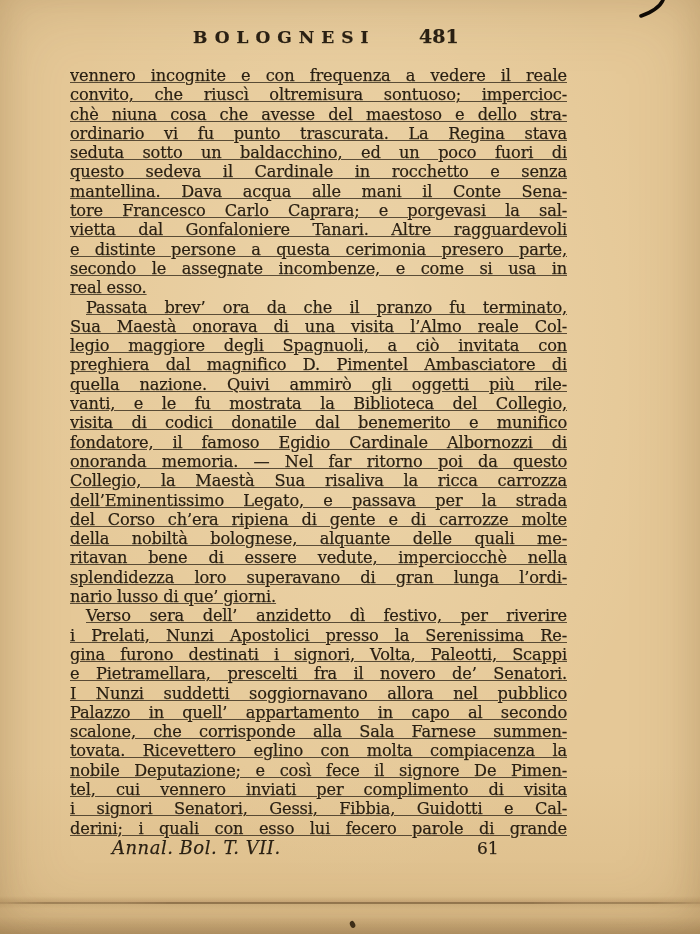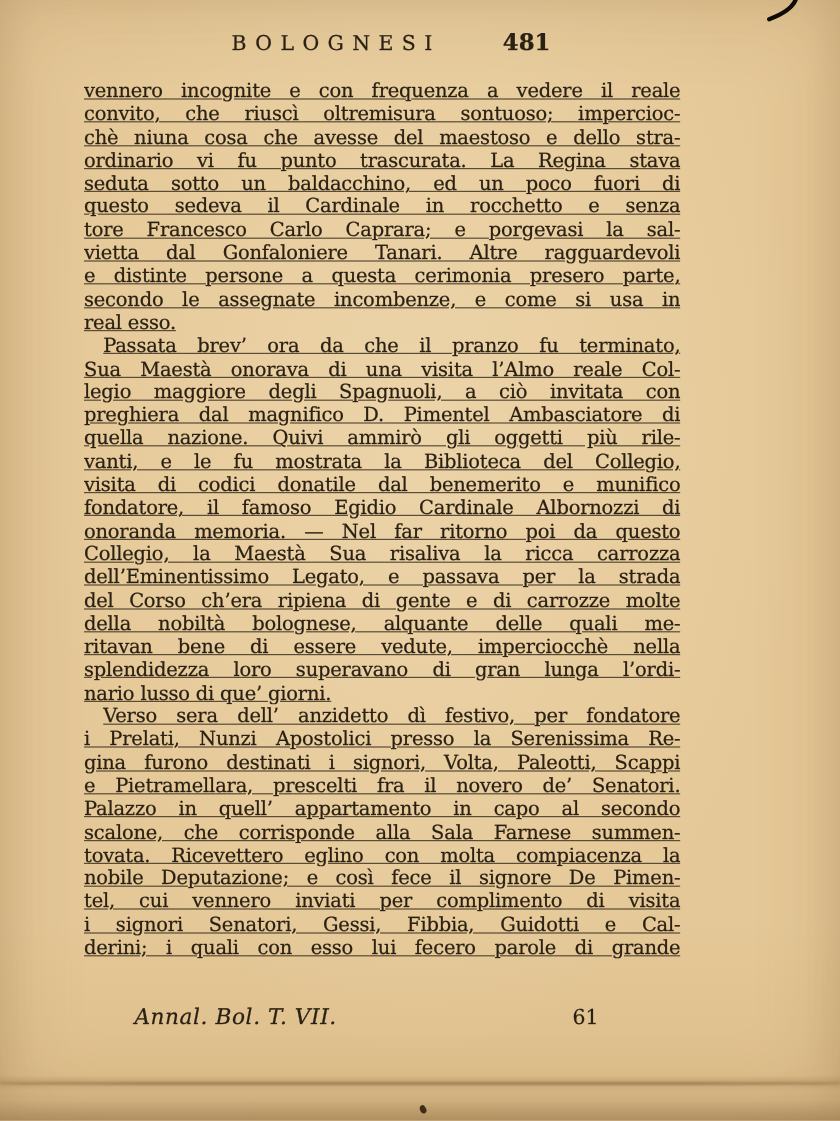--- a/index.html
+++ b/index.html
@@ -22,21 +22,21 @@
     background-color: var(--paper, #e5c897);
     box-shadow: inset 0 0 70px rgba(115,78,32,0.22), inset 0 -14px 30px rgba(100,65,25,0.12);
     color: var(--ink, #2a2013);
     -webkit-text-stroke: 0.25px rgba(42,32,19,0.75);
   }
   .running-title {
     position: absolute;
     left: 193px;
     top: 27px;
     font-size: 17px;
-    font-weight: normal;
+    font-weight: bold;
     letter-spacing: 7px;
     white-space: nowrap;
     text-align: right;
   }
   .page-number {
     position: absolute;
     left: 419px;
     top: 25px;
     font-size: 19px;
     font-weight: bold;
@@ -134,20 +134,21 @@
     <span class="page-number">481</span>
   </div>
 
   <div class="body-text">
       <div class="line">vennero incognite e con frequenza a vedere il reale</div>
       <div class="line">convito, che riuscì oltremisura sontuoso; impercioc-</div>
       <div class="line">chè niuna cosa che avesse del maestoso e dello stra-</div>
       <div class="line">ordinario vi fu punto trascurata. La Regina stava</div>
       <div class="line">seduta sotto un baldacchino, ed un poco fuori di</div>
       <div class="line">questo sedeva il Cardinale in rocchetto e senza</div>
+      <div class="line">mantellina. Dava acqua alle mani il Conte Sena-</div>
       <div class="line">tore Francesco Carlo Caprara; e porgevasi la sal-</div>
       <div class="line">vietta dal Gonfaloniere Tanari. Altre ragguardevoli</div>
       <div class="line">e distinte persone a questa cerimonia presero parte,</div>
       <div class="line">secondo le assegnate incombenze, e come si usa in</div>
       <div class="line para-end">real esso.</div>
       <div class="line indent">Passata brev’ ora da che il pranzo fu terminato,</div>
       <div class="line">Sua Maestà onorava di una visita l’Almo reale Col-</div>
       <div class="line">legio maggiore degli Spagnuoli, a ciò invitata con</div>
       <div class="line">preghiera dal magnifico D. Pimentel Ambasciatore di</div>
       <div class="line">quella nazione. Quivi ammirò gli oggetti più rile-</div>
@@ -155,24 +156,25 @@
       <div class="line">visita di codici donatile dal benemerito e munifico</div>
       <div class="line">fondatore, il famoso Egidio Cardinale Albornozzi di</div>
       <div class="line">onoranda memoria. — Nel far ritorno poi da questo</div>
       <div class="line">Collegio, la Maestà Sua risaliva la ricca carrozza</div>
       <div class="line">dell’Eminentissimo Legato, e passava per la strada</div>
       <div class="line">del Corso ch’era ripiena di gente e di carrozze molte</div>
       <div class="line">della nobiltà bolognese, alquante delle quali me-</div>
       <div class="line">ritavan bene di essere vedute, imperciocchè nella</div>
       <div class="line">splendidezza loro superavano di gran lunga l’ordi-</div>
       <div class="line para-end">nario lusso di que’ giorni.</div>
-      <div class="line indent">Verso sera dell’ anzidetto dì festivo, per fondatore</div>
+      <div class="line indent">Verso sera dell’ anzidetto dì festivo, per riverire</div>
       <div class="line">i Prelati, Nunzi Apostolici presso la Serenissima Re-</div>
       <div class="line">gina furono destinati i signori, Volta, Paleotti, Scappi</div>
       <div class="line">e Pietramellara, prescelti fra il novero de’ Senatori.</div>
+      <div class="line">I Nunzi suddetti soggiornavano allora nel pubblico</div>
       <div class="line">Palazzo in quell’ appartamento in capo al secondo</div>
       <div class="line">scalone, che corrisponde alla Sala Farnese summen-</div>
       <div class="line">tovata. Ricevettero eglino con molta compiacenza la</div>
       <div class="line">nobile Deputazione; e così fece il signore De Pimen-</div>
       <div class="line">tel, cui vennero inviati per complimento di visita</div>
       <div class="line">i signori Senatori, Gessi, Fibbia, Guidotti e Cal-</div>
       <div class="line">derini; i quali con esso lui fecero parole di grande</div>
     </div>
 
   <div class="footer">

